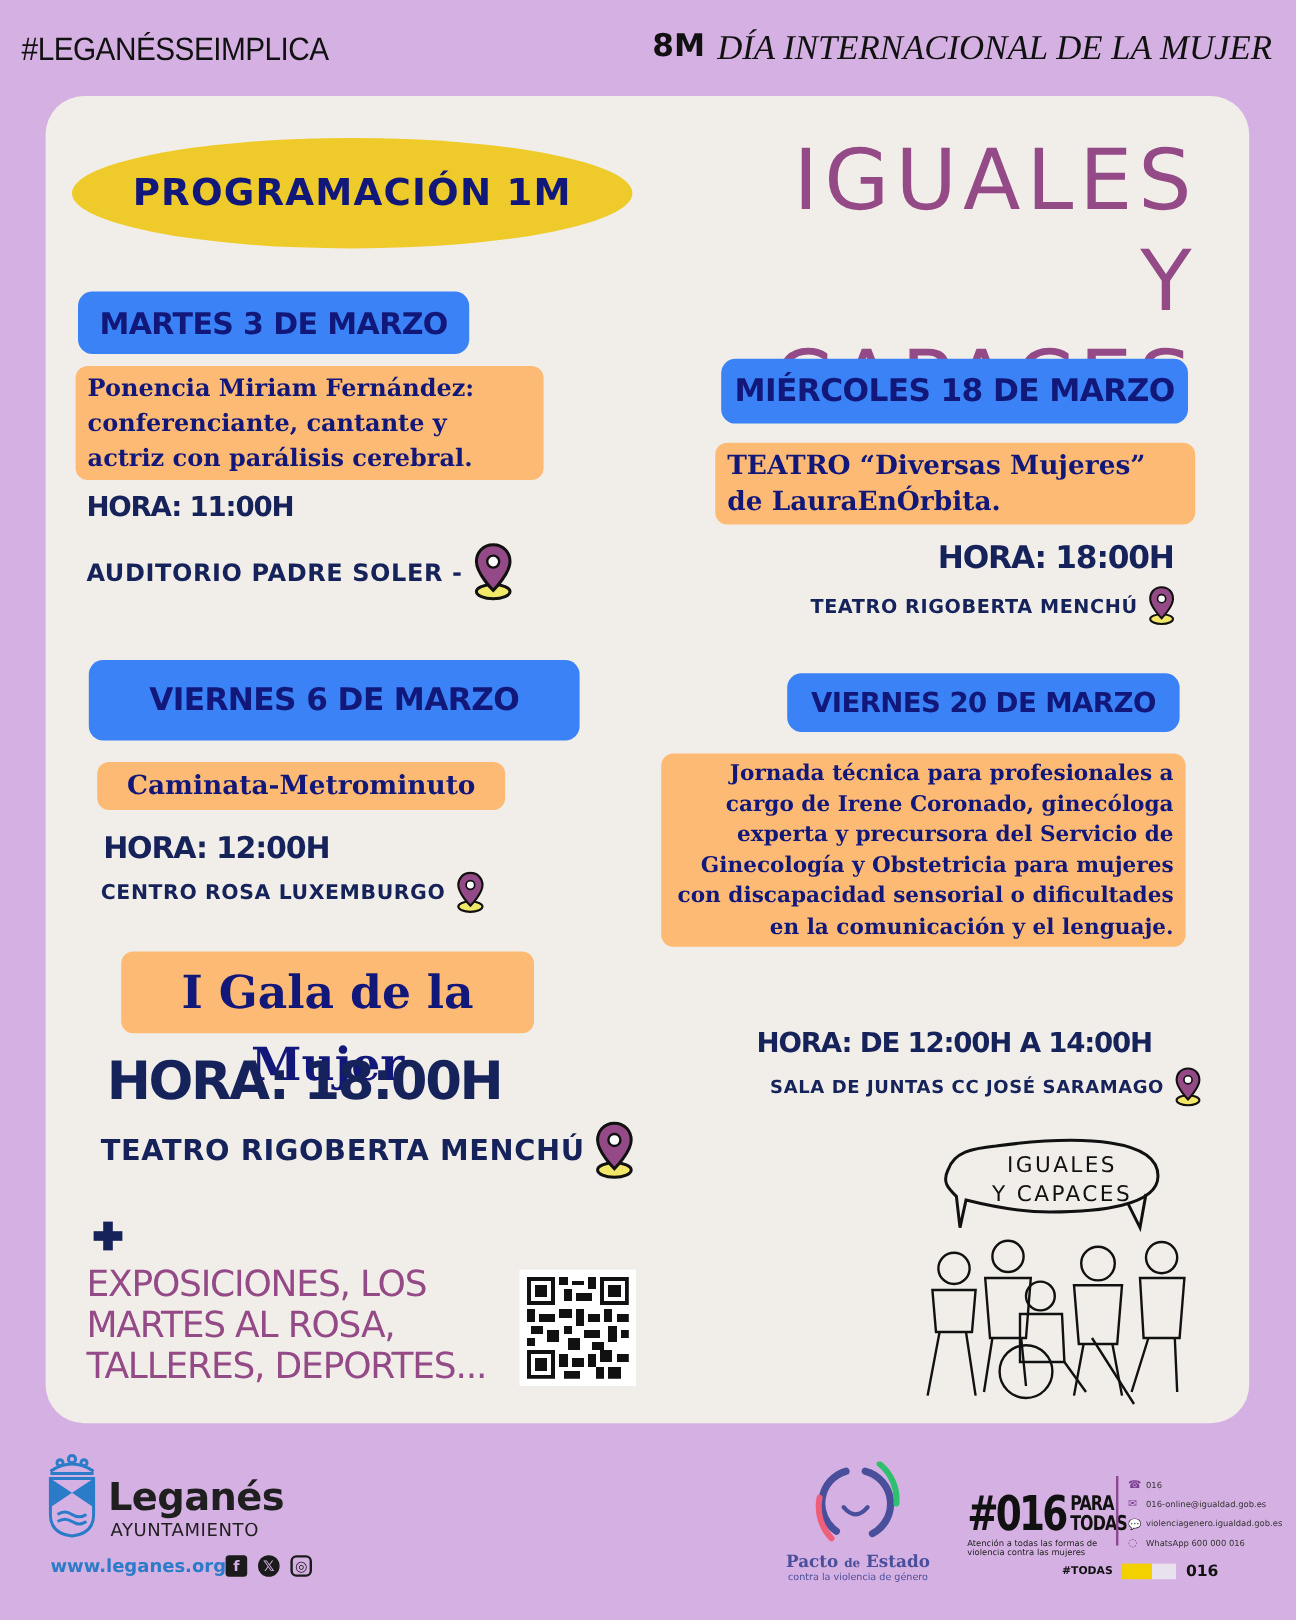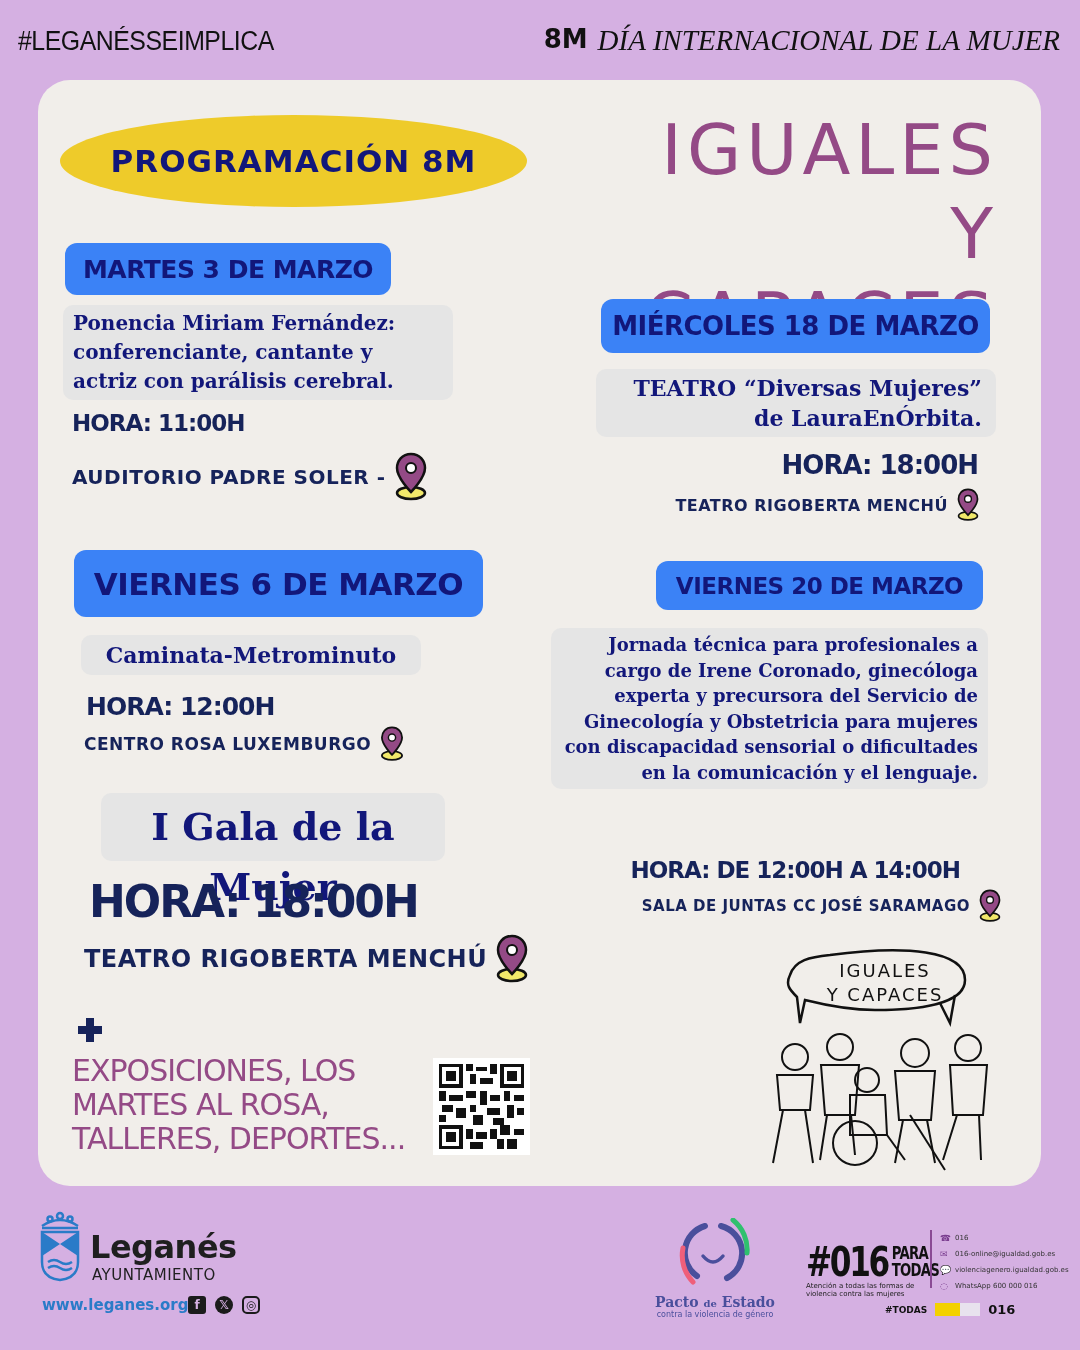--- a/index.html
+++ b/index.html
@@ -43,21 +43,21 @@
     font-family: "DejaVu Sans", sans-serif; font-size: 70px; line-height: 84px;
     color: #944a86; letter-spacing: 5px; text-align: right;
   }
   .date-tag {
     position: absolute; background: #3b82f6; border-radius: 12px;
     font-family: "DejaVu Sans", sans-serif; font-weight: bold; color: #12177a;
     display: flex; align-items: center; justify-content: center;
     letter-spacing: -0.5px;
   }
   .desc {
-    position: absolute; background: #e5e5e5; border-radius: 10px;
+    position: absolute; background: #fdba74; border-radius: 10px;
     font-family: "DejaVu Serif", serif; font-weight: bold; color: #12177a;
     padding: 4px 10px;
   }
   .hora {
     position: absolute; font-family: "DejaVu Sans", sans-serif;
     font-weight: bold; color: #16235a; letter-spacing: -1px;
   }
   .place {
     position: absolute; font-family: "DejaVu Sans", sans-serif; font-weight: bold;
     color: #16235a; display: flex; align-items: center; gap: 8px;
@@ -137,41 +137,41 @@
 <body>
 
 <div class="top-hashtag">#LEGANÉSSEIMPLICA</div>
 <div class="top-title">
   <span class="eightm">8M</span>
   <span class="day">DÍA INTERNACIONAL DE LA MUJER</span>
 </div>
 
 <div class="card"></div>
 
-<div class="pill-prog">PROGRAMACIÓN 8M</div>
+<div class="pill-prog">PROGRAMACIÓN 1M</div>
 <div class="big-title">
   <div>IGUALES Y</div>
   <div>CAPACES</div>
 </div>
 
 <div class="date-tag" style="left:65px;top:243px;width:326px;height:52px;font-size:25px;">MARTES 3 DE MARZO</div>
 <div class="desc" style="left:63px;top:305px;width:390px;font-size:20px;line-height:29px;">Ponencia Miriam Fernández: conferenciante, cantante y actriz con parálisis cerebral.</div>
 <div class="hora" style="left:72px;top:410px;font-size:23px;">HORA: 11:00H</div>
 <div class="place" style="left:72px;top:452px;font-size:20px;line-height:26px;">
   <div>
     <div>AUDITORIO PADRE SOLER -</div>
   </div>
   <svg class="pin" width="34" height="50" viewBox="0 0 34 50">
     <ellipse cx="17" cy="41" rx="14" ry="6" fill="#f1e86a" stroke="#111" stroke-width="2.5"></ellipse>
     <path d="M17 2 C8 2 3 9 3 16 C3 26 17 40 17 40 C17 40 31 26 31 16 C31 9 26 2 17 2Z" fill="#944a86" stroke="#111" stroke-width="2.5"></path>
     <circle cx="17" cy="16" r="5" fill="#fff" stroke="#111" stroke-width="2"></circle>
   </svg>
 </div>
 
-<div class="date-tag" style="left:74px;top:550px;width:409px;height:67px;font-size:31px;">VIERNES 6 DE MARZO</div>
+<div class="date-tag" style="left:74px;top:550px;width:409px;height:67px;font-size:26px;">VIERNES 6 DE MARZO</div>
 <div class="desc" style="left:81px;top:635px;width:340px;font-size:22px;line-height:32px;text-align:center;">Caminata-Metrominuto</div>
 <div class="hora" style="left:86px;top:692px;font-size:25px;">HORA: 12:00H</div>
 <div class="place" style="left:84px;top:726px;font-size:17px;">
   <span>CENTRO ROSA LUXEMBURGO</span>
   <svg class="pin" width="26" height="36" viewBox="0 0 34 50">
     <ellipse cx="17" cy="41" rx="14" ry="6" fill="#f1e86a" stroke="#111" stroke-width="2.5"></ellipse>
     <path d="M17 2 C8 2 3 9 3 16 C3 26 17 40 17 40 C17 40 31 26 31 16 C31 9 26 2 17 2Z" fill="#944a86" stroke="#111" stroke-width="2.5"></path>
     <circle cx="17" cy="16" r="5" fill="#fff" stroke="#111" stroke-width="2"></circle>
   </svg>
 </div>
@@ -181,21 +181,21 @@
 <div class="place" style="left:84px;top:934px;font-size:24px;">
   <span>TEATRO RIGOBERTA MENCHÚ</span>
   <svg class="pin" width="34" height="50" viewBox="0 0 34 50">
     <ellipse cx="17" cy="41" rx="14" ry="6" fill="#f1e86a" stroke="#111" stroke-width="2.5"></ellipse>
     <path d="M17 2 C8 2 3 9 3 16 C3 26 17 40 17 40 C17 40 31 26 31 16 C31 9 26 2 17 2Z" fill="#944a86" stroke="#111" stroke-width="2.5"></path>
     <circle cx="17" cy="16" r="5" fill="#fff" stroke="#111" stroke-width="2"></circle>
   </svg>
 </div>
 
 <div class="date-tag" style="left:601px;top:299px;width:389px;height:54px;font-size:26px;">MIÉRCOLES 18 DE MARZO</div>
-<div class="desc" style="left:596px;top:369px;width:400px;font-size:22px;line-height:30px;text-align:right;padding-right:14px;">
+<div class="desc" style="left:596px;top:369px;width:400px;font-size:22px;line-height:30px;text-align:left;padding-right:14px;">
   <div>TEATRO “Diversas Mujeres”</div>
   <div>de LauraEnÓrbita.</div>
 </div>
 <div class="hora" style="right:102px;top:450px;font-size:26px;">HORA: 18:00H</div>
 <div class="place" style="right:100px;top:488px;font-size:16px;">
   <span>TEATRO RIGOBERTA MENCHÚ</span>
   <svg class="pin" width="24" height="34" viewBox="0 0 34 50">
     <ellipse cx="17" cy="41" rx="14" ry="6" fill="#f1e86a" stroke="#111" stroke-width="2.5"></ellipse>
     <path d="M17 2 C8 2 3 9 3 16 C3 26 17 40 17 40 C17 40 31 26 31 16 C31 9 26 2 17 2Z" fill="#944a86" stroke="#111" stroke-width="2.5"></path>
     <circle cx="17" cy="16" r="5" fill="#fff" stroke="#111" stroke-width="2"></circle>

